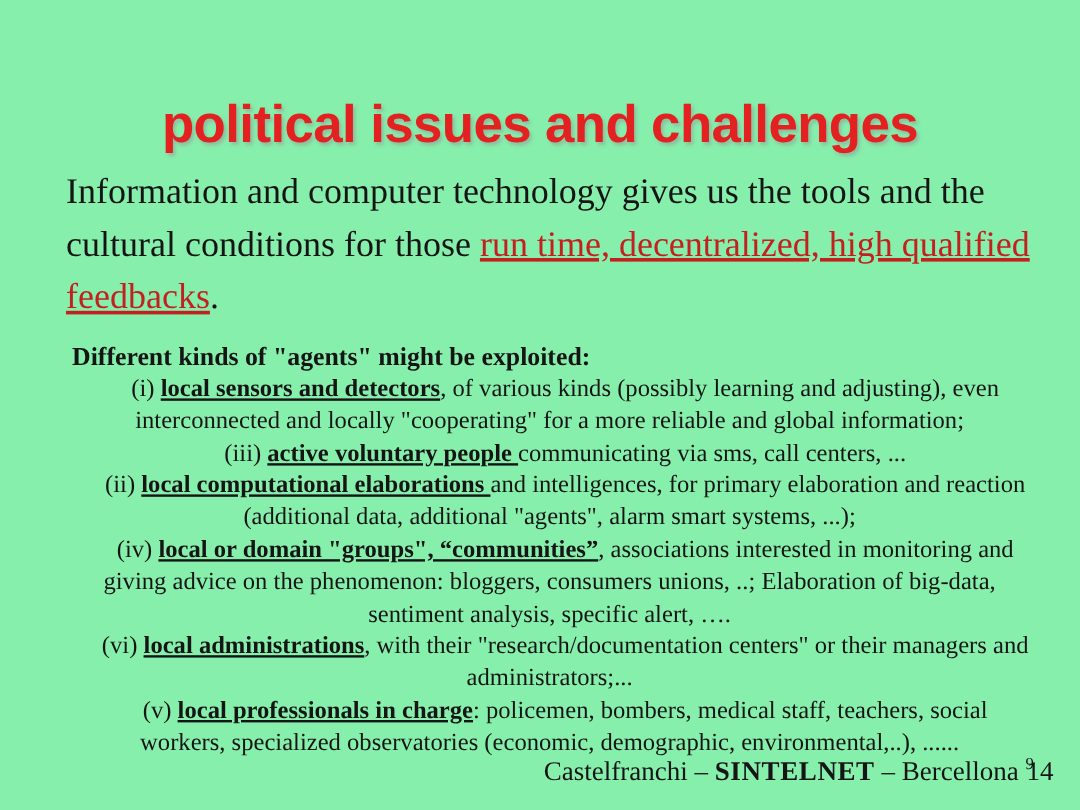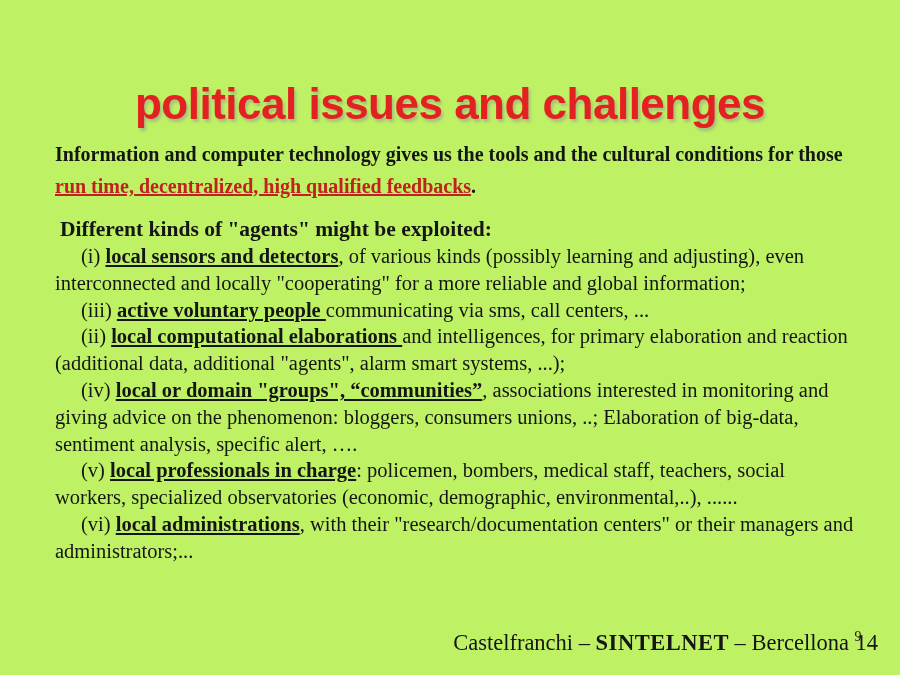--- a/index.html
+++ b/index.html
@@ -1,56 +1,56 @@
 <!DOCTYPE html>
 <html><head>
 <meta charset="utf-8">
 <style>
   html,body{margin:0;padding:0;background:#fff;}
   .slide{
     position:relative;
     width:900px;height:675px;
-    background:#bef264;
+    background:#86efac;
     overflow:hidden;
     font-family:"Liberation Serif", serif;
     color:#151515;
   }
   .title{
     position:absolute;
     top:50px;left:0;width:100%;
     text-align:center;
     font-family:"Liberation Sans", sans-serif;
     font-weight:bold;
     font-size:44px;
     letter-spacing:-0.5px;
     text-shadow:2px 3px 3px rgba(150,150,150,0.55);
   }
   .content{
     position:absolute;
     left:55px;top:138px;width:806px;
   }
   .intro{
-    font-size:20px;
-    line-height:32px;
-    font-weight:bold;
+    font-size:30px;
+    line-height:44px;
+    font-weight:normal;
     margin:0;
   }
   .intro .highlight{
     text-decoration:underline;
   }
   .subheading{
     margin:14px 0 0 0;
     padding-left:5px;
     font-size:21.5px;
     line-height:27px;
     font-weight:bold;
   }
   .subheading .colon{font-weight:bold;}
   .items{font-size:20.5px;line-height:26.8px;}
-  .items p{margin:0;text-indent:26px;}
+  .items p{margin:0;text-indent:26px;text-align:center;}
   .item-bold{
     font-weight:bold;
     text-decoration:underline;
   }
   .footer{
     position:absolute;
     right:22px;bottom:19px;
     font-size:22.5px;
     white-space:nowrap;
   }
@@ -73,21 +73,21 @@
 
     <p class="intro"><span>Information and computer technology gives us the tools and the cultural conditions for those </span><span class="highlight" style="color: rgb(195, 32, 32);">run time, decentralized, high qualified feedbacks</span><span>.</span></p>
 
     <p class="subheading"><span>Different kinds of "agents" might be exploited</span><span class="colon">:</span></p>
 
     <div class="items">
       <p><span>(i) </span><span class="item-bold">local sensors and detectors</span><span>, of various kinds (possibly learning and adjusting), even interconnected and locally "cooperating" for a more reliable and global information;</span></p>
       <p><span>(iii) </span><span class="item-bold">active voluntary people </span><span>communicating via sms, call centers, ...</span></p>
       <p><span>(ii) </span><span class="item-bold">local computational elaborations </span><span>and intelligences, for primary elaboration and reaction (additional data, additional "agents", alarm smart systems, ...);</span></p>
       <p><span>(iv) </span><span class="item-bold">local or domain "groups", “communities”</span><span>, associations interested in monitoring and giving advice on the phenomenon: bloggers, consumers unions, ..; Elaboration of big-data, sentiment analysis, specific alert, ….</span></p>
+      <p><span>(vi) </span><span class="item-bold">local administrations</span><span>, with their "research/documentation centers" or their managers and administrators;...</span></p>
       <p><span>(v) </span><span class="item-bold">local professionals in charge</span><span>: policemen, bombers, medical staff, teachers, social workers, specialized observatories (economic, demographic, environmental,..), ......</span></p>
-      <p><span>(vi) </span><span class="item-bold">local administrations</span><span>, with their "research/documentation centers" or their managers and administrators;...</span></p>
     </div>
 
   </div>
 
   <div class="footer"><span>Castelfranchi – </span><span class="project">SINTELNET</span><span> – Bercellona </span><span class="page-mark">9</span><span class="slide-number">14</span></div>
 
 </div>
 
 </body></html>

